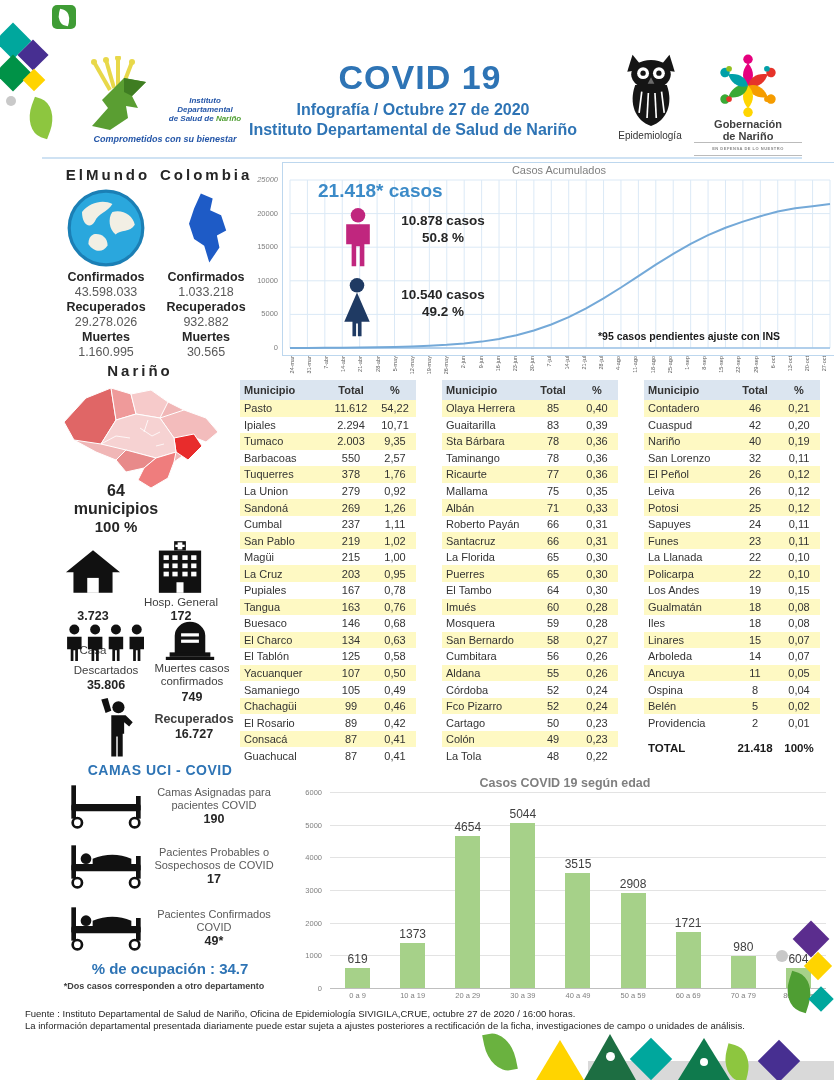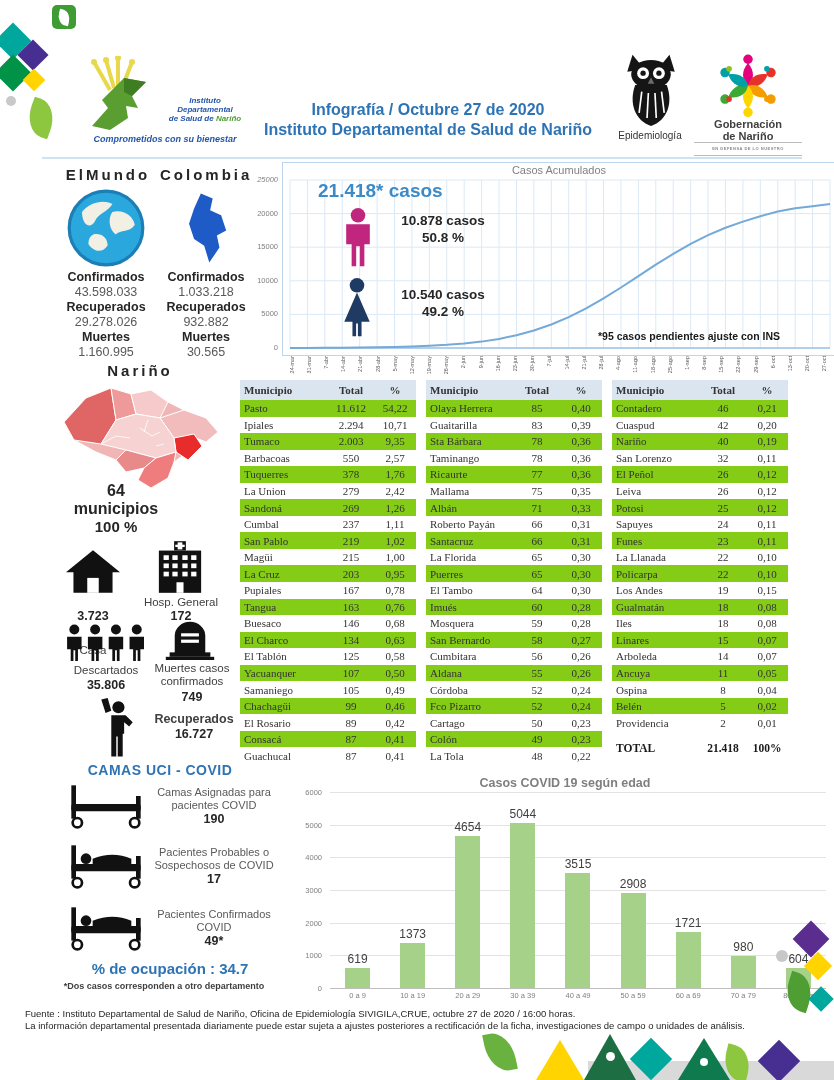--- a/index.html
+++ b/index.html
@@ -32,25 +32,25 @@
   .chartbox{border:1px solid #bdd7ee;background:#fff;}
   .chart-title{font-size:11px;color:#808080;}
   .ytick{position:absolute;right:2px;font-size:7.5px;color:#7f7f7f;}
   .xlabs{display:flex;}
   .xlab{flex:1 1 0;display:flex;align-items:flex-start;justify-content:center;}
   .xlab span{writing-mode:vertical-rl;transform:rotate(180deg);font-size:5.5px;color:#595959;line-height:6px;}
   .big-cases{font-size:19px;font-weight:bold;color:#3c8bc8;}
   .sex-txt{font-size:13.5px;font-weight:bold;color:#262626;line-height:17px;text-align:center;}
   .ins-note{font-size:10.5px;font-weight:bold;color:#1a1a1a;}
   
-  .tgroups{display:flex;gap:10px;font-family:Liberation Serif, serif;}
+  .tgroups{display:flex;gap:26px;}
   .tgroup{width:176px;}
   .trow{display:grid;grid-template-columns:88px 46px 42px;height:16.55px;align-items:center;}
   .trow.head{height:20px;background:#dbe5f0;font-weight:bold;}
-  .trow.odd{background:#84cc16;}
+  .trow.odd{background:#fef9c3;}
   .tcell{font-size:11px;color:#333;white-space:nowrap;overflow:hidden;}
   .tcell.name{padding-left:4px;text-align:left;}
   .tcell.num{text-align:center;}
   .trow.total{margin-top:7px;font-weight:bold;height:20px;background:#fff;}
   .trow.total .tcell{font-size:11.5px;color:#1a1a1a;}
   
   .age-title{font-size:12.5px;color:#7f7f7f;font-weight:bold;}
   .age-grid-line{position:absolute;left:0;width:100%;height:1px;background:#e3e3e3;}
   .age-ylab{position:absolute;right:4px;font-size:7.5px;color:#7f7f7f;}
   .age-bars{display:flex;align-items:flex-end;justify-content:space-around;border-bottom:1.5px solid #bfbfbf;}
@@ -121,21 +121,22 @@
     <path d="M44 22 L66 26 L52 40 L58 52 L46 50 L48 62 L30 74 L12 70 L28 52 L22 44 Z" fill="#5a9e32"></path>
     <path d="M44 22 L66 26 L52 40 L44 36 Z" fill="#3f7d22"></path>
   </svg>
   <div class="abs logo-text" style="left:150px;top:96px;width:110px;">
     <div>Instituto</div>
     <div>Departamental</div>
     <div><span>de Salud de</span> <span class="grn">Nariño</span></div>
   </div>
   <div class="abs logo-tag ctr" style="left:60px;top:134px;width:210px;">Comprometidos con su bienestar</div>
 
-  <div class="abs ctr title-sub" style="left:238px;top:100px;width:380px;">
+  <div class="abs ctr title-main" style="left:250px;top:58px;width:340px;">COVID 19</div>
+  <div class="abs ctr title-sub" style="left:223px;top:100px;width:380px;">
     <div>Infografía / Octubre 27 de 2020</div>
     <div>Instituto Departamental de Salud de Nariño</div>
   </div>
 
   <svg class="abs" style="left:618px;top:52px;" width="66" height="78" viewBox="0 0 100 118">
     <path d="M22 4 L40 26 L14 30 Z" fill="#151515"></path>
     <path d="M78 4 L60 26 L86 30 Z" fill="#151515"></path>
     <ellipse cx="50" cy="34" rx="30" ry="22" fill="#151515"></ellipse>
     <circle cx="38" cy="32" r="9" fill="#fff"></circle>
       <circle cx="62" cy="32" r="9" fill="#fff"></circle>
@@ -564,21 +565,21 @@
           <div class="tcell num">2,57</div>
         </div>
         <div class="trow odd">
           <div class="tcell name">Tuquerres</div>
           <div class="tcell num">378</div>
           <div class="tcell num">1,76</div>
         </div>
         <div class="trow">
           <div class="tcell name">La Union</div>
           <div class="tcell num">279</div>
-          <div class="tcell num">2,42</div>
+          <div class="tcell num">0,92</div>
         </div>
         <div class="trow odd">
           <div class="tcell name">Sandoná</div>
           <div class="tcell num">269</div>
           <div class="tcell num">1,26</div>
         </div>
         <div class="trow">
           <div class="tcell name">Cumbal</div>
           <div class="tcell num">237</div>
           <div class="tcell num">1,11</div>

